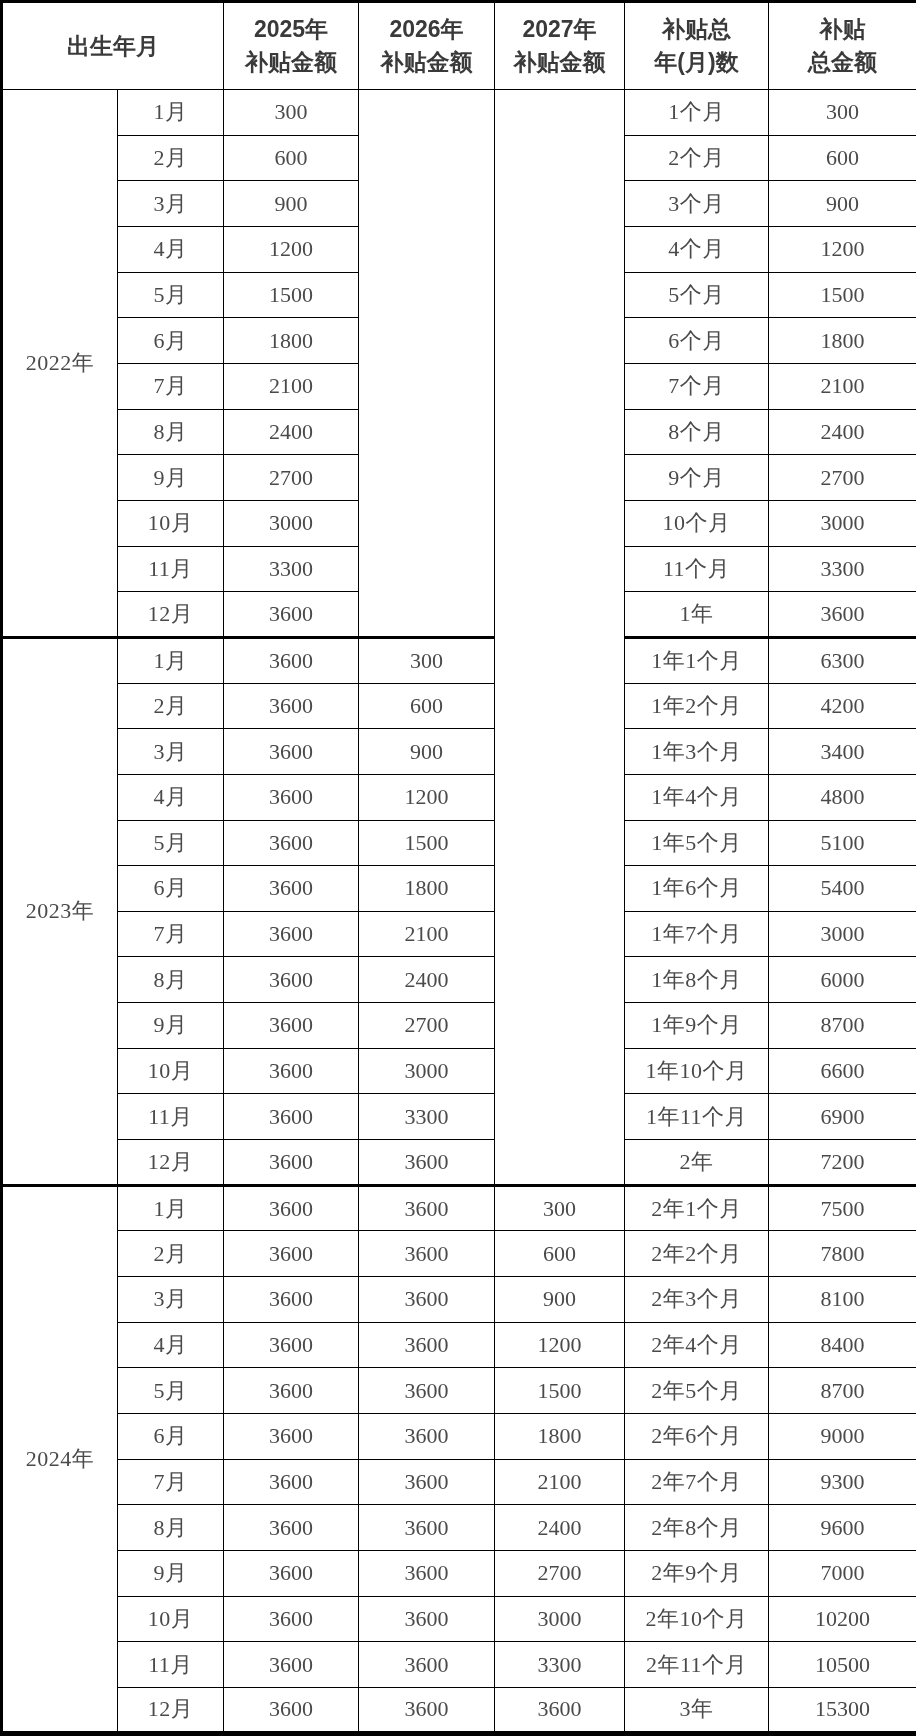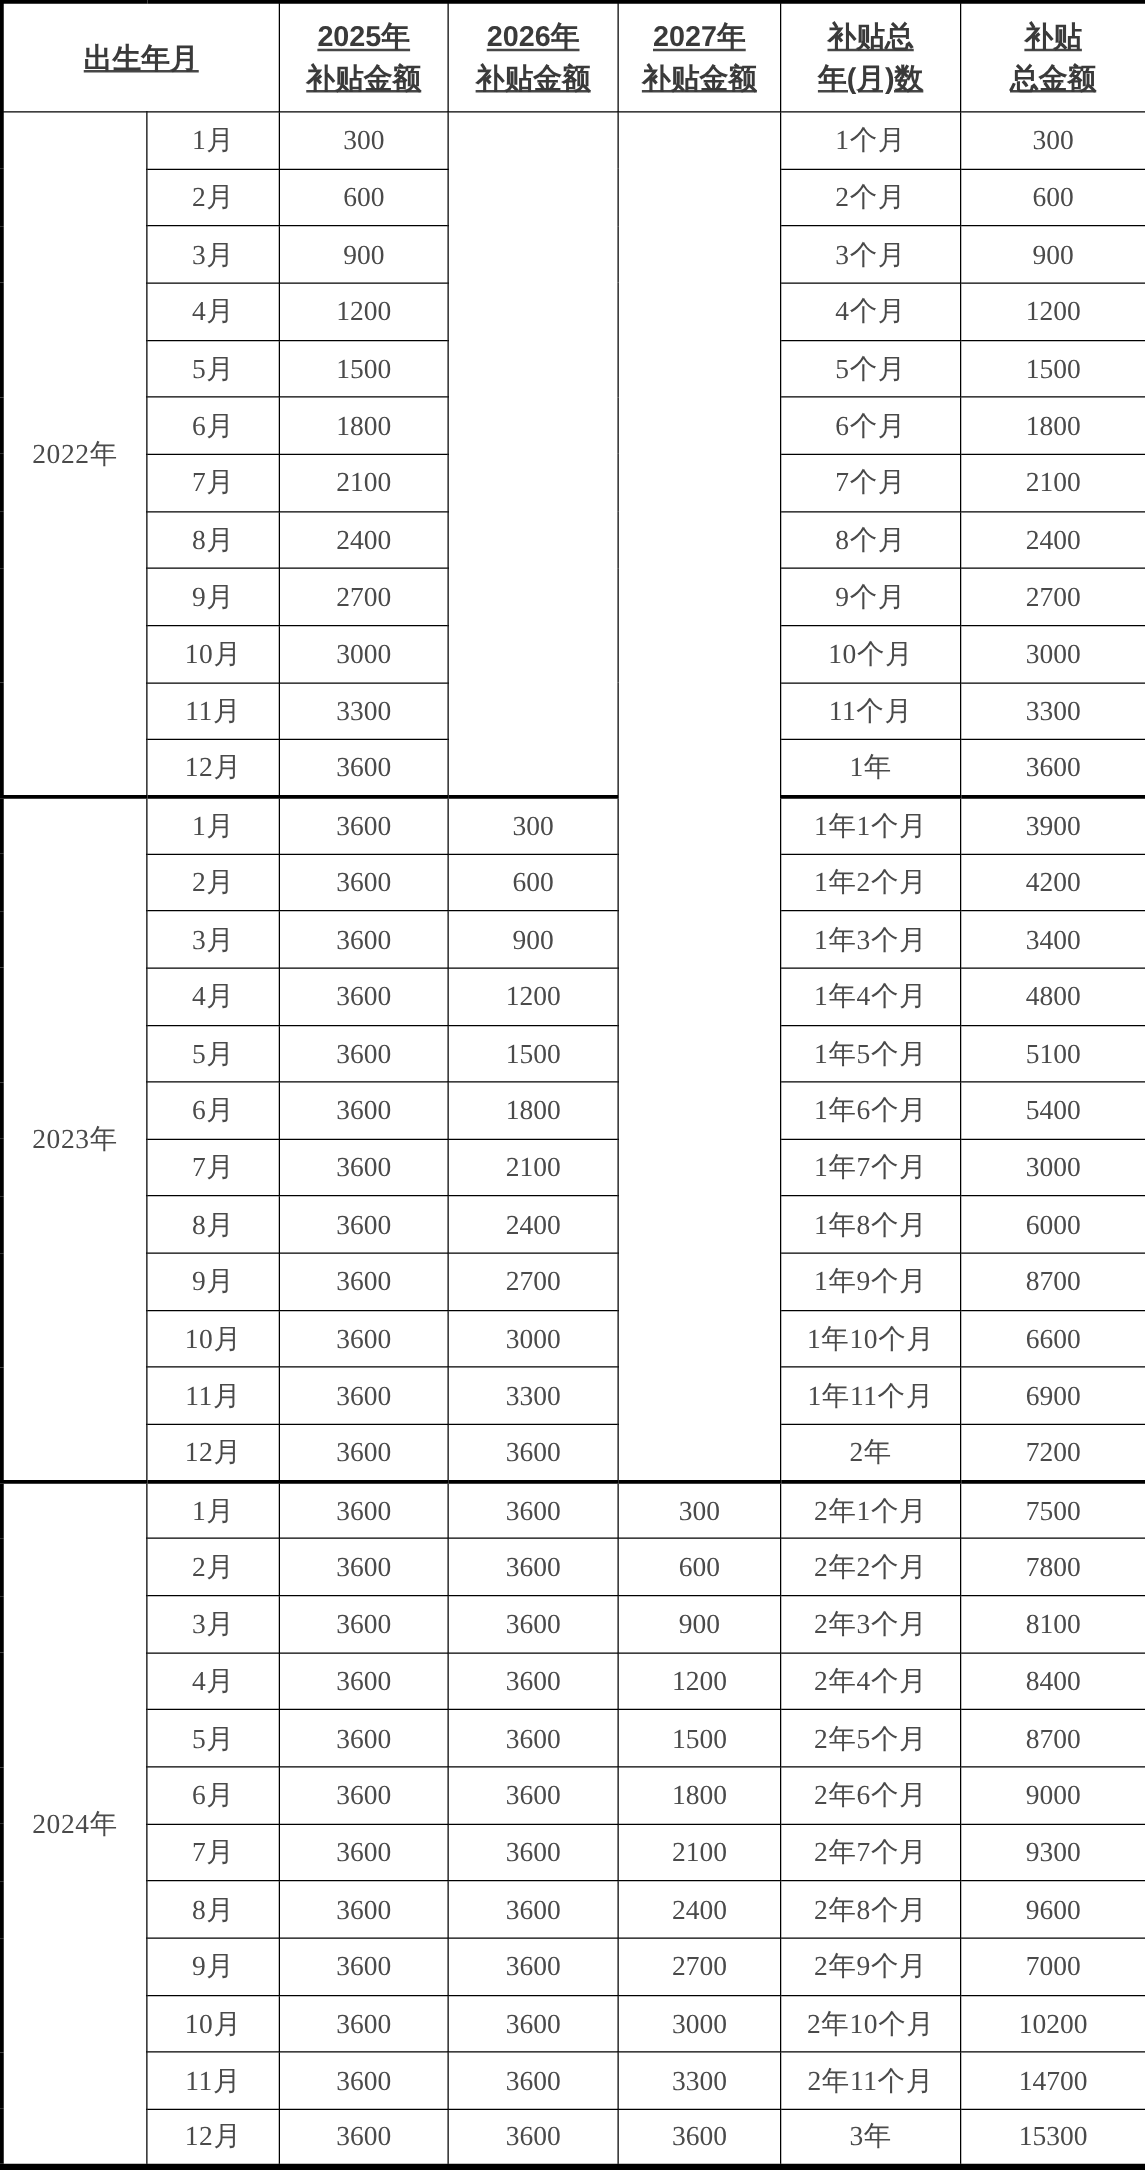--- a/index.html
+++ b/index.html
@@ -23,21 +23,20 @@
   .subsidy-table th,
   .subsidy-table td {
     border: 1.5px solid #000000;
     text-align: center;
     vertical-align: middle;
     padding: 0;
     overflow: hidden;
   }
   thead tr {
     height: 88px;
-    text-decoration: underline;
   }
   thead th {
     border-bottom-width: 3px;
     font-weight: bold;
     color: #3a3a3a;
     font-size: 23px;
     font-family: "Liberation Sans", "DejaVu Sans", sans-serif;
   }
   thead th .hline {
     line-height: 33px;
@@ -171,21 +170,21 @@
         <td class="c-num">3600</td>
         <td class="c-period">1年</td>
         <td class="c-num">3600</td>
       </tr>
       <tr>
         <td class="c-year sec-top" rowspan="12">2023年</td>
         <td class="c-month sec-top">1月</td>
         <td class="c-num sec-top">3600</td>
         <td class="c-num sec-top">300</td>
         <td class="c-period sec-top">1年1个月</td>
-        <td class="c-num sec-top">3900</td>
+        <td class="c-num sec-top">6300</td>
       </tr>
       <tr>
         <td class="c-month">2月</td>
         <td class="c-num">3600</td>
         <td class="c-num">600</td>
         <td class="c-period">1年2个月</td>
         <td class="c-num">4200</td>
       </tr>
       <tr>
         <td class="c-month">3月</td>
@@ -337,21 +336,21 @@
         <td class="c-num">3000</td>
         <td class="c-period">2年10个月</td>
         <td class="c-num">10200</td>
       </tr>
       <tr>
         <td class="c-month">11月</td>
         <td class="c-num">3600</td>
         <td class="c-num">3600</td>
         <td class="c-num">3300</td>
         <td class="c-period">2年11个月</td>
-        <td class="c-num">14700</td>
+        <td class="c-num">10500</td>
       </tr>
       <tr>
         <td class="c-month">12月</td>
         <td class="c-num">3600</td>
         <td class="c-num">3600</td>
         <td class="c-num">3600</td>
         <td class="c-period">3年</td>
         <td class="c-num">15300</td>
       </tr>
     </tbody>

